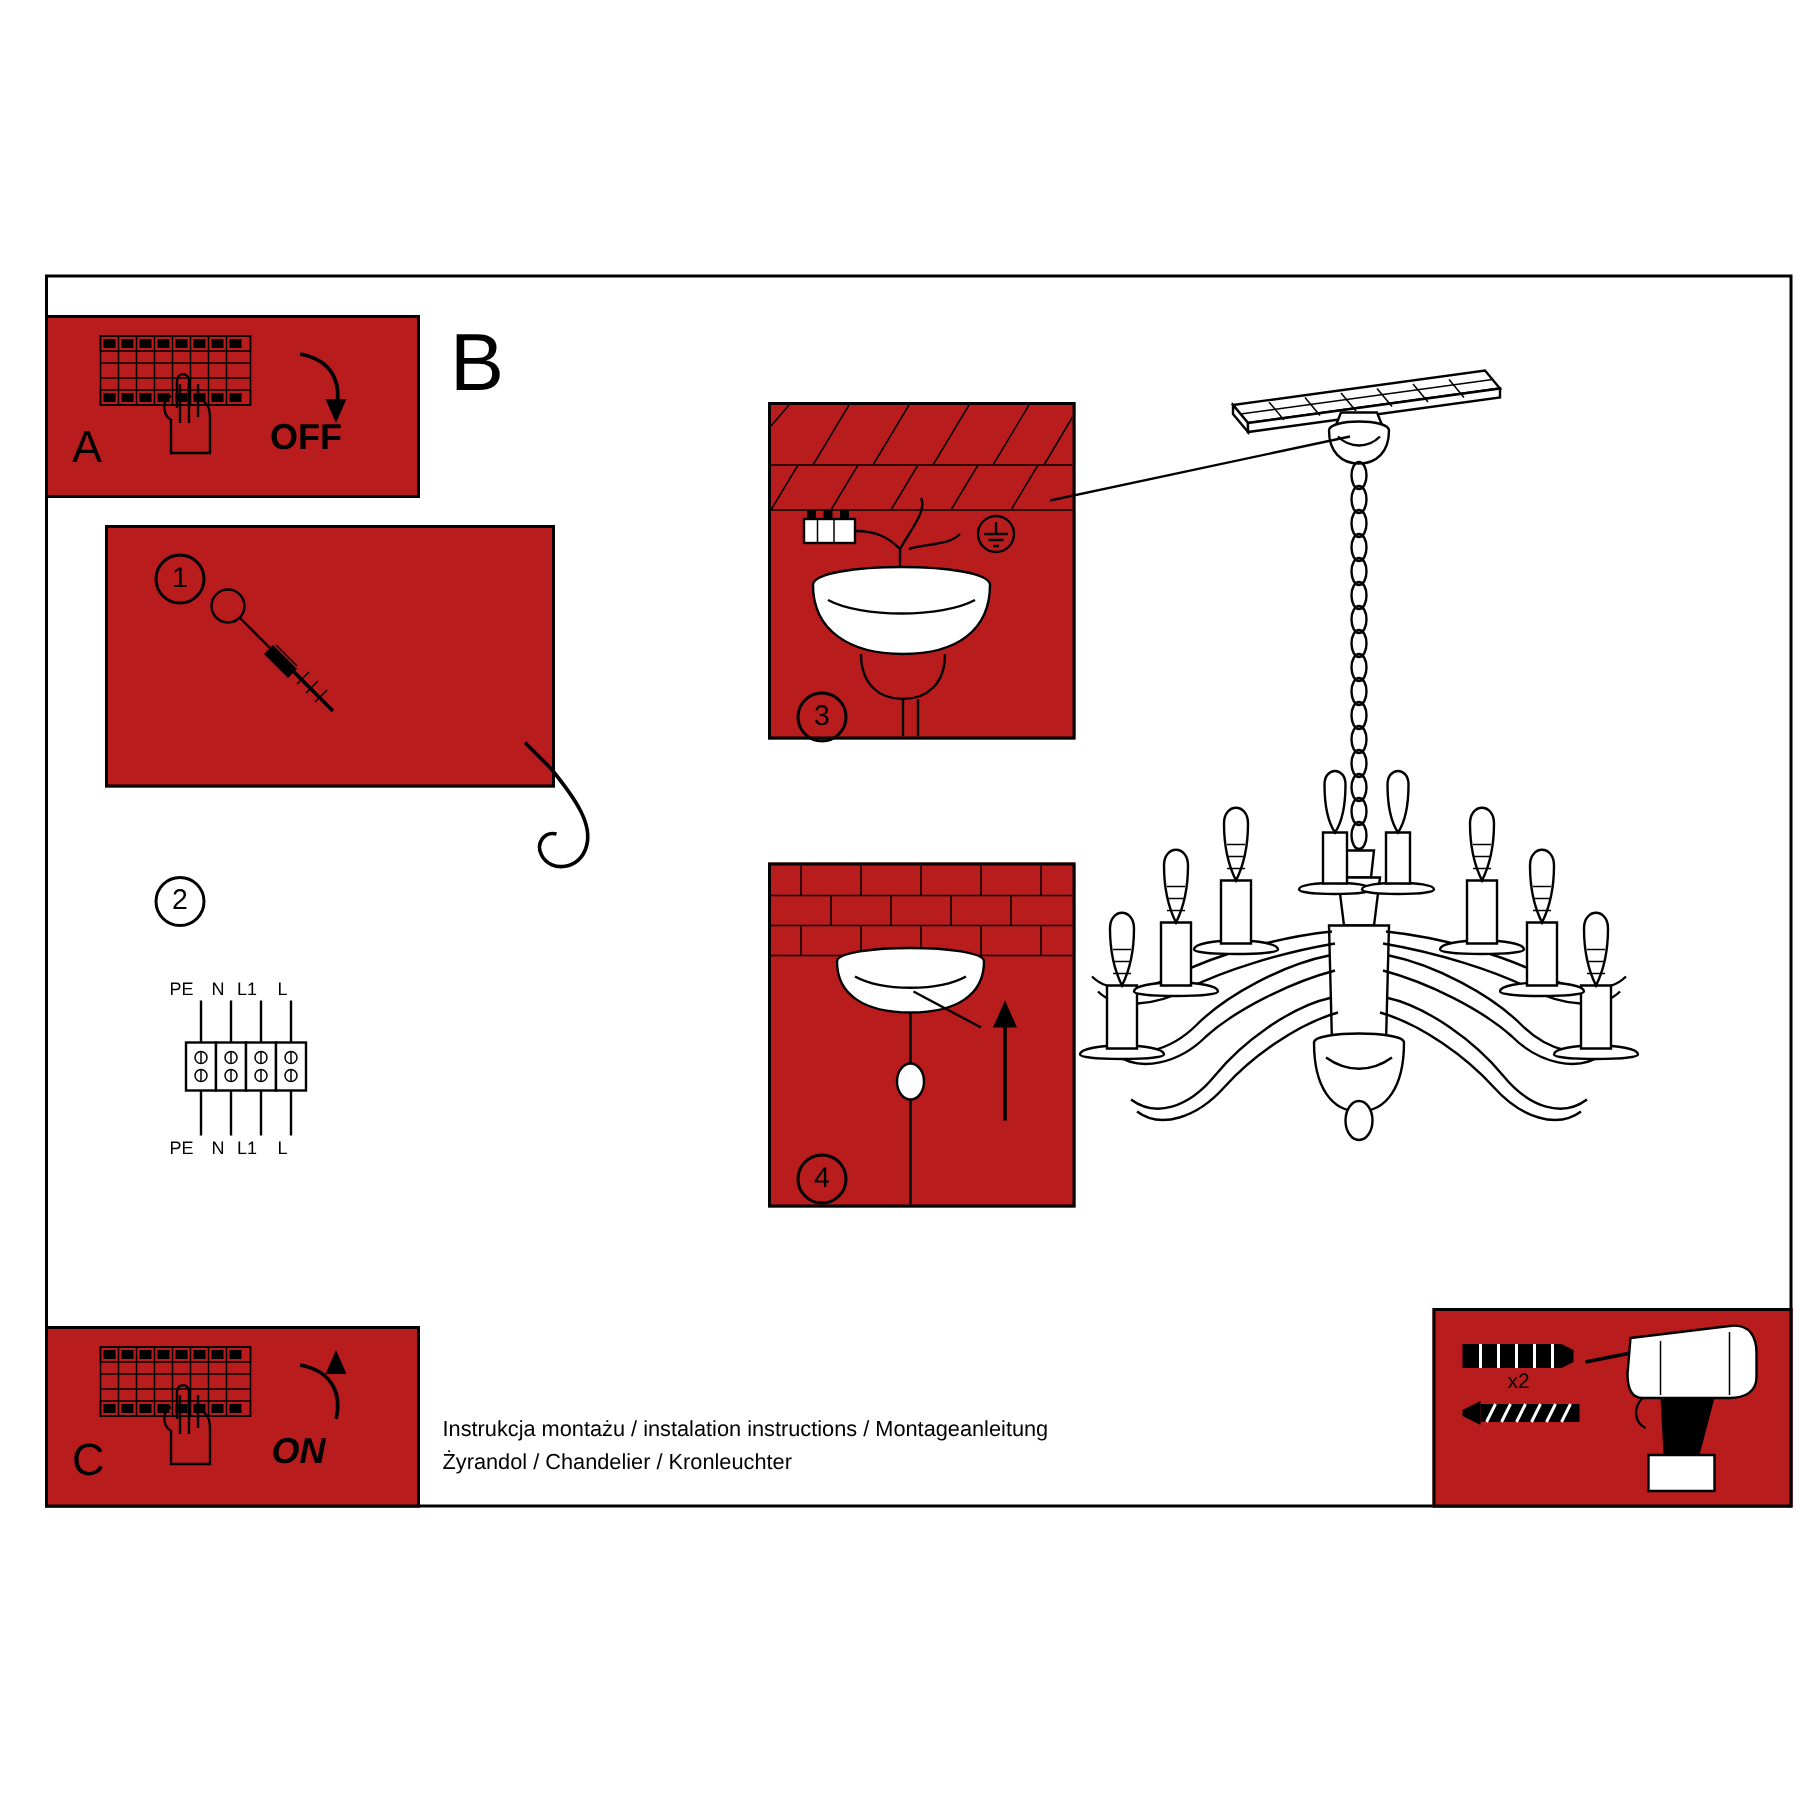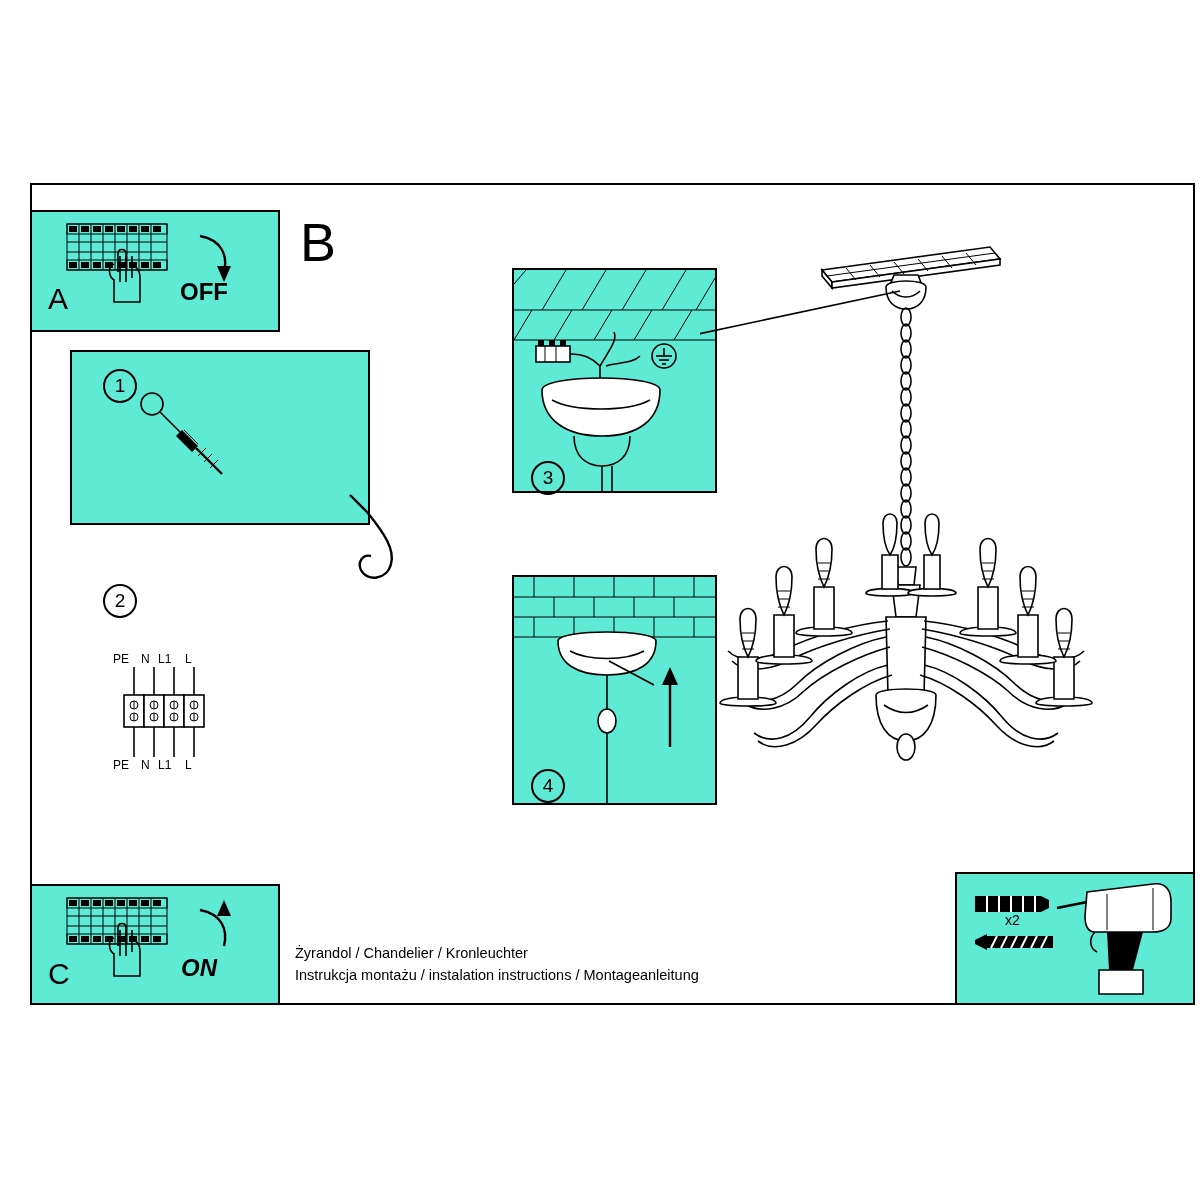--- a/index.html
+++ b/index.html
@@ -27,21 +27,21 @@
     top: 183px;
     width: 1165px;
     height: 822px;
     border: 2px solid #000;
     box-sizing: border-box;
   }
   .box {
     position: absolute;
     border: 2px solid #000;
     box-sizing: border-box;
-    background: #5eead4;
+    background: #b91c1c;
   }
   
   #panel-a { left: 30px; top: 210px; width: 250px; height: 122px; }
   
   #panel-c { left: 30px; top: 884px; width: 250px; height: 121px; }
   
   #panel-1 { left: 70px; top: 350px; width: 300px; height: 175px; }
   
   #panel-3 { left: 512px; top: 268px; width: 205px; height: 225px; }
   
@@ -502,22 +502,22 @@
       <g>
         <path class="st-thick" d="M192 60 C196 44 190 28 168 24"></path>
         <polygon class="fillblack" points="185,30 199,30 192,14"></polygon>
       </g>
     </svg>
   </div>
   <div class="label-letter" style="left:48px; top:957px;">C</div>
   <div class="word" style="left:181px; top:954px;font-style:italic;">ON</div>
 
   <div class="caption" style="left:295px; top:942px; width:640px;">
+    <div>Instrukcja montażu / instalation instructions / Montageanleitung</div>
     <div>Żyrandol / Chandelier / Kronleuchter</div>
-    <div>Instrukcja montażu / instalation instructions / Montageanleitung</div>
   </div>
 
   <div class="box" id="panel-tools">
     <svg width="236" height="129" viewBox="0 0 236 129">
 
       <g>
         <path class="fillblack" d="M18 22 L84 22 L92 26 L92 34 L84 38 L18 38 Z"></path>
         <g stroke="#fff" stroke-width="2">
           <line x1="30" y1="22" x2="30" y2="38"></line>
           <line x1="42" y1="22" x2="42" y2="38"></line>

